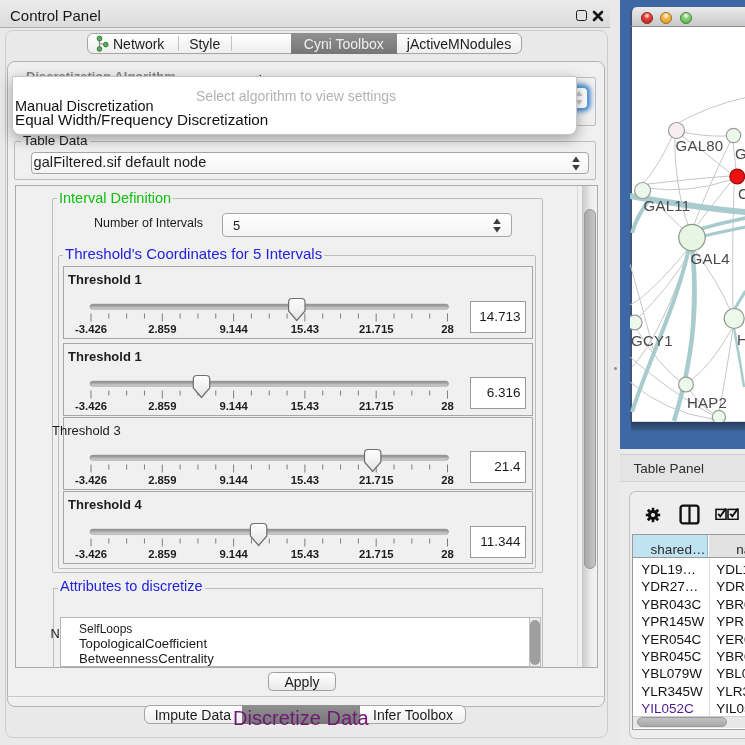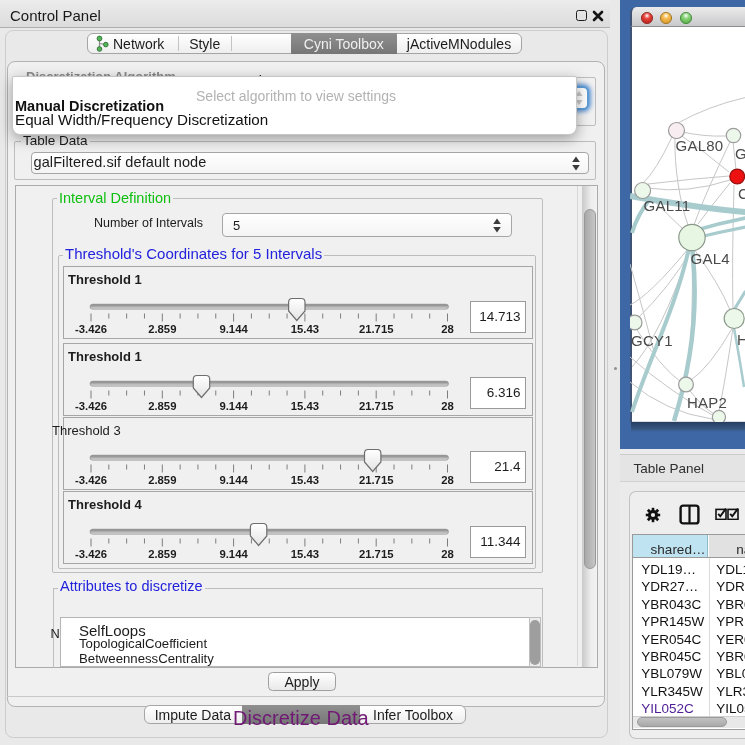--- a/index.html
+++ b/index.html
@@ -244,37 +244,37 @@
     <text x="313.20" y="66.5" font-size="11.3" font-weight="bold" fill="#1c1c1c" text-anchor="middle" font-family="Liberation Sans,sans-serif">21.715</text>
     <text x="384.50" y="66.5" font-size="11.3" font-weight="bold" fill="#1c1c1c" text-anchor="middle" font-family="Liberation Sans,sans-serif">28</text>
 <path d="M187.40 36.2 q0 -3.7 3.7 -3.7 h9 q3.7 0 3.7 3.7 v8.8 l-8.2 9.5 l-8.2 -9.5 z" fill="url(#thg4)" stroke="#6e6e6e" stroke-width="1.2"></path>
 </svg>
 <div style="position:absolute;left:470px;top:525.5px;width:55.5px;height:32px;background:#ffffff;border:1px solid #9a9a9a;box-sizing:border-box;"></div>
 <div class="lbl" style="position:absolute;left:520.5px;top:533.5px;font-size:13.5px;transform:translateX(-100%);">11.344</div>
 <div style="position:absolute;left:52.6px;top:587.5px;width:490.5px;height:80px;border:1px solid #bdbdbd;border-bottom:none;box-sizing:border-box;"></div>
 <div class="lbl" style="position:absolute;left:58px;top:578px;padding:0 2px;background:#f0f0f0;font-size:14.5px;color:#2222dd;">Attributes to discretize</div>
 <div class="lbl" style="position:absolute;left:50.5px;top:602px;font-size:12.8px;font-weight:normal;margin-top:24px;">Numerical Attributes</div>
 <div style="position:absolute;left:59.5px;top:617px;width:481.5px;height:50px;background:#ffffff;border:1px solid #b5b5b5;box-sizing:border-box;overflow:hidden;">
-    <div style="position:absolute;left:18.5px;top:3.5px;font-size:15px;white-space:nowrap;color:#1c1c1c;">SelfLoops</div>
+    <div style="position:absolute;left:18.5px;top:3.5px;font-size:12px;white-space:nowrap;color:#1c1c1c;">SelfLoops</div>
     <div style="position:absolute;left:18.5px;top:18px;font-size:13.2px;white-space:nowrap;color:#1c1c1c;">TopologicalCoefficient</div>
     <div style="position:absolute;left:18.5px;top:32.5px;font-size:13.2px;white-space:nowrap;color:#1c1c1c;">BetweennessCentrality</div>
   </div>
 <div style="position:absolute;left:528.5px;top:617px;width:12.5px;height:50px;background:#ececec;border:1px solid #bdbdbd;box-sizing:border-box;"></div>
 <div style="position:absolute;left:530px;top:619.5px;width:9.5px;height:45px;background:#9e9e9e;border-radius:5px;"></div>
 <div style="position:absolute;left:268px;top:672px;width:68px;height:18.5px;background:linear-gradient(#ffffff,#e9e9e9);border:1px solid #9f9f9f;border-radius:4.5px;box-sizing:border-box;"></div>
 <div class="lbl" style="position:absolute;left:302px;top:673.5px;font-size:14px;transform:translateX(-50%);">Apply</div>
 <div style="position:absolute;left:7px;top:696px;width:598px;height:1px;background:#c9c9c9;"></div>
 <div style="position:absolute;left:144px;top:704.5px;width:322px;height:19px;background:linear-gradient(#ffffff,#eeeeee);border:1px solid #a5a5a5;border-radius:6px;box-sizing:border-box;"></div>
 <div style="position:absolute;left:241.7px;top:704.5px;width:118.4px;height:19px;background:linear-gradient(#909090,#767676);"></div>
 <div class="lbl" style="position:absolute;left:192.8px;top:706.5px;font-size:14px;transform:translateX(-50%);text-align:center;">Impute Data</div>
 <div class="lbl" style="position:absolute;left:300.9px;top:706.5px;font-size:20px;color:#701a75;transform:translateX(-50%);">Discretize Data</div>
 <div class="lbl" style="position:absolute;left:413px;top:706.5px;font-size:14px;transform:translateX(-50%);">Infer Toolbox</div>
 <div style="position:absolute;left:11.7px;top:76px;width:565.8px;height:58.6px;background:#ffffff;border:1px solid #c6c6c6;border-radius:2px 2px 8px 8px;box-shadow:0 4px 14px rgba(0,0,0,0.35);box-sizing:border-box;"></div>
 <div class="lbl" style="position:absolute;left:296px;top:87.5px;font-size:14px;color:#b2b2b2;transform:translateX(-50%);">Select algorithm to view settings</div>
-<div class="lbl" style="position:absolute;left:15px;top:98px;font-size:14.5px;font-weight:bold;color:#111;">Manual Discretization</div>
+<div class="lbl" style="position:absolute;left:15px;top:98px;font-size:14.5px;font-weight:normal;color:#111;">Manual Discretization</div>
 <div class="lbl" style="position:absolute;left:15px;top:110.5px;font-size:15.2px;color:#111;">Equal Width/Frequency Discretization</div>
 <div style="position:absolute;left:619.5px;top:0;width:125.5px;height:449px;background:#3d67a5;"></div>
 <div style="position:absolute;left:631px;top:421.3px;width:114px;height:11px;background:linear-gradient(#24395c,#365680 70%,#3d67a5);"></div>
 <div style="position:absolute;left:629.5px;top:6.5px;width:115.5px;height:20px;background:linear-gradient(#ebebeb,#c9c9cc);border-bottom:1px solid #8e8e8e;border-left:2px solid #3f5377;border-top-left-radius:6px;box-sizing:border-box;"></div>
 <svg class="abs" style="left:641px;top:11.600000000000001px;" width="12" height="12" viewBox="0 0 12 12">
 <defs>
       <radialGradient id="g647" cx="0.5" cy="0.3" r="0.75">
 <stop offset="0" stop-color="#ffffff"></stop>
         <stop offset="0.35" stop-color="#e8453c"></stop>
         <stop offset="1" stop-color="#b01d18"></stop>

